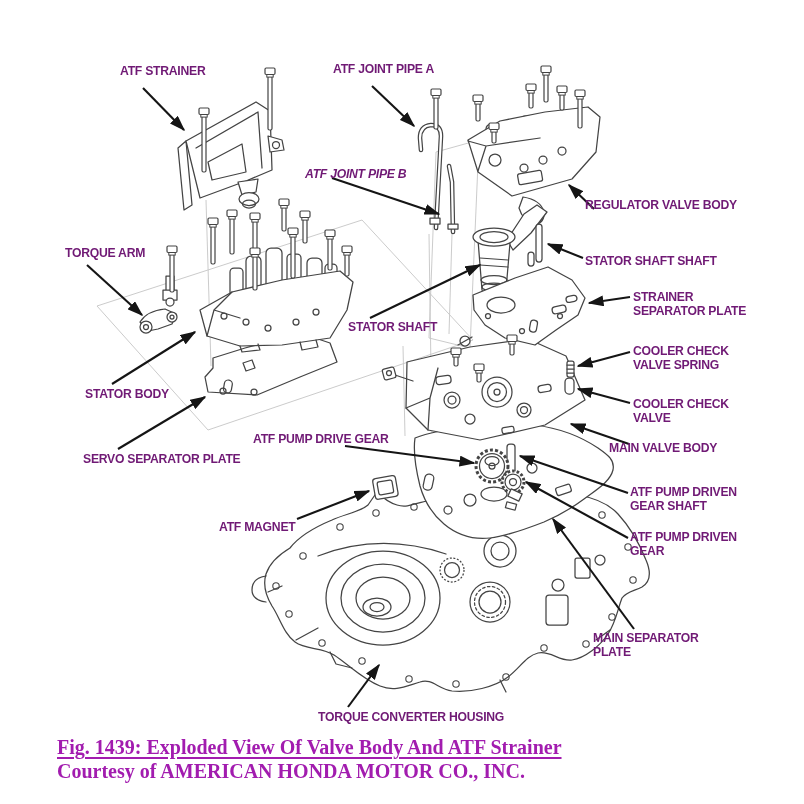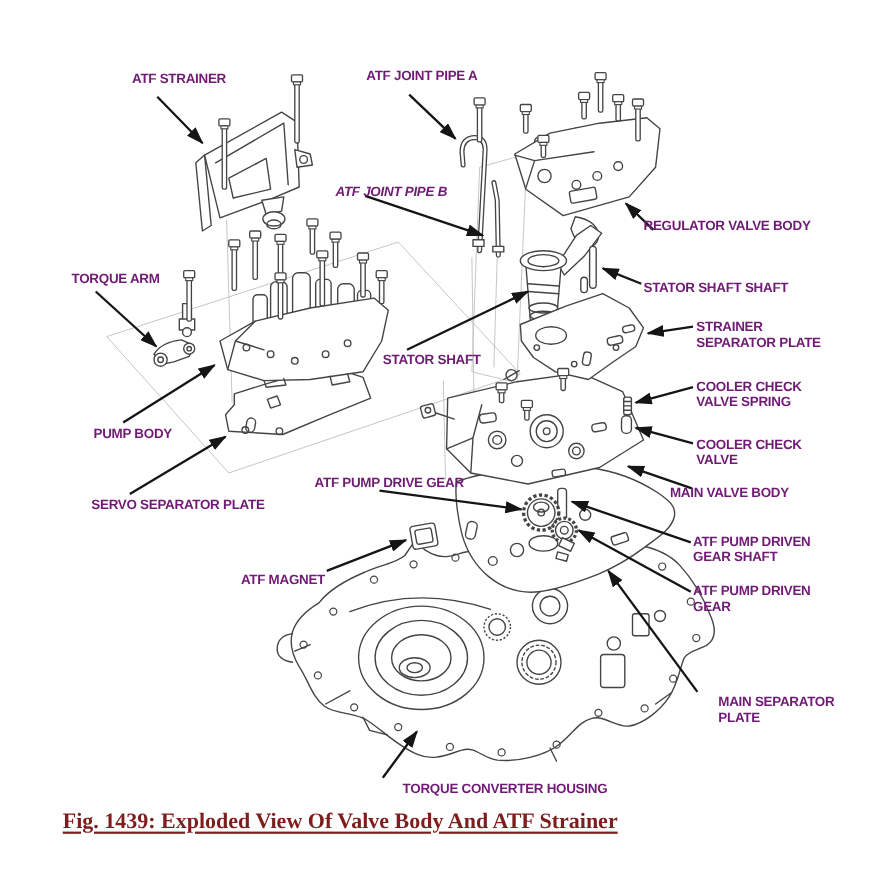--- a/index.html
+++ b/index.html
@@ -3,21 +3,21 @@
 <meta charset="utf-8">
 <style>
   html,body{margin:0;padding:0;background:#fff;}
   #canvas{position:relative;width:804px;height:804px;background:#ffffff;overflow:hidden;
           font-family:"Liberation Sans",sans-serif;}
   #art{position:absolute;left:0;top:0;}
   .plabel{position:absolute;font-family:"Liberation Sans",sans-serif;font-weight:bold;
           font-size:12.2px;line-height:14px;letter-spacing:-0.25px;color:#701a75;
           white-space:pre-line;}
   .caption{position:absolute;left:57px;font-family:"Liberation Serif",serif;
-           font-weight:bold;font-size:20px;color:#7f1d1d;}
+           font-weight:bold;font-size:20px;color:#a21caf;}
   .caption.u{text-decoration:underline;text-decoration-thickness:2px;text-underline-offset:3px;}
   svg .ln{fill:none;stroke:#444;stroke-width:1.25;stroke-linejoin:round;stroke-linecap:round;}
   svg .fw{fill:#ffffff;stroke:#444;stroke-width:1.25;stroke-linejoin:round;}
   svg .faint{fill:none;stroke:#c5c5c5;stroke-width:0.9;}
 </style>
 </head>
 <body>
 
 <div id="canvas">
 
@@ -391,27 +391,28 @@
       <div class="plabel" style="left: 585px; top: 254px;">STATOR SHAFT SHAFT</div>
       <div class="plabel" style="left: 633px; top: 290px;">STRAINER
 SEPARATOR PLATE</div>
       <div class="plabel" style="left: 633px; top: 344px;">COOLER CHECK
 VALVE SPRING</div>
       <div class="plabel" style="left: 633px; top: 397px;">COOLER CHECK
 VALVE</div>
       <div class="plabel" style="left: 609px; top: 441px;">MAIN VALVE BODY</div>
       <div class="plabel" style="left: 65px; top: 246px;">TORQUE ARM</div>
       <div class="plabel" style="left: 336px; top: 320px; margin-left: 12px;">STATOR SHAFT</div>
-      <div class="plabel" style="left: 85px; top: 387px;">PUMP BODY</div>
+      <div class="plabel" style="left: 85px; top: 387px;">STATOR BODY</div>
       <div class="plabel" style="left: 83px; top: 452px;">SERVO SEPARATOR PLATE</div>
-      <div class="plabel" style="left: 286px; top: 432px;">ATF PUMP DRIVE GEAR</div>
+      <div class="plabel" style="left: 253px; top: 432px;">ATF PUMP DRIVE GEAR</div>
       <div class="plabel" style="left: 219px; top: 520px;">ATF MAGNET</div>
       <div class="plabel" style="left: 630px; top: 485px;">ATF PUMP DRIVEN
 GEAR SHAFT</div>
       <div class="plabel" style="left: 630px; top: 530px;">ATF PUMP DRIVEN
 GEAR</div>
-      <div class="plabel" style="left: 653px; top: 631px;">MAIN SEPARATOR
+      <div class="plabel" style="left: 593px; top: 631px;">MAIN SEPARATOR
 PLATE</div>
-      <div class="plabel" style="left: 318px; top: 710px; margin-left: 48px;">TORQUE CONVERTER HOUSING</div>
+      <div class="plabel" style="left: 318px; top: 710px;">TORQUE CONVERTER HOUSING</div>
     </div>
 
 <div class="caption u" style="top:736px;">Fig. 1439: Exploded View Of Valve Body And ATF Strainer</div>
+<div class="caption" style="top:760px;">Courtesy of AMERICAN HONDA MOTOR CO., INC.</div>
 </div>
 
 </body></html>

